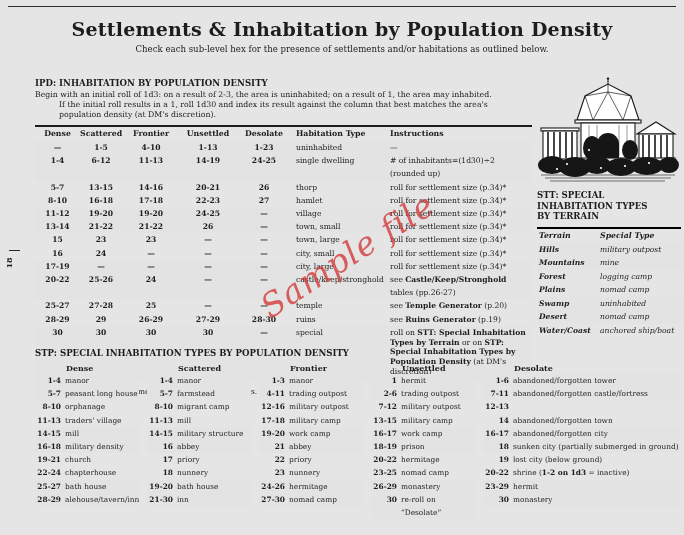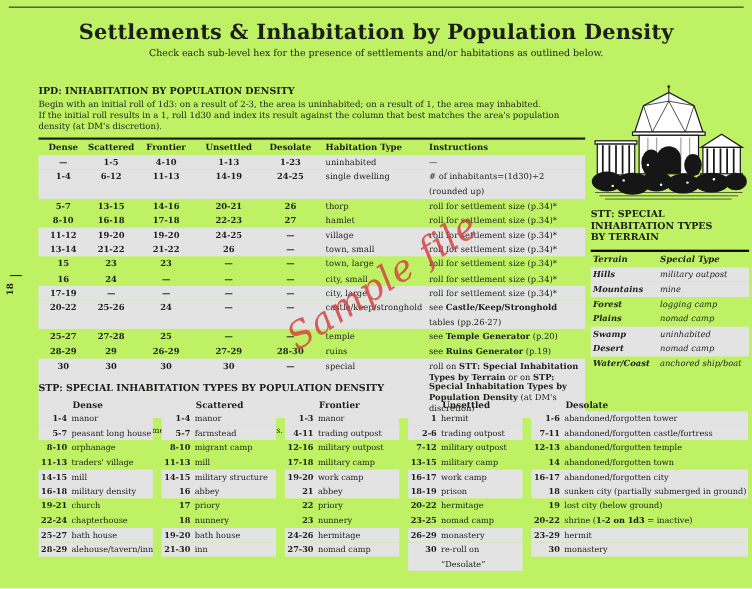--- a/index.html
+++ b/index.html
@@ -1,16 +1,16 @@
 <!DOCTYPE html>
 <html><head>
 <meta charset="utf-8">
 <style>
   html,body{margin:0;padding:0;background:#ffffff;}
-  .page{position:relative;width:684px;height:535px;background:#bef264;overflow:hidden;
+  .page{position:relative;width:684px;height:535px;background:#e5e5e5;overflow:hidden;
         font-family:"DejaVu Serif",serif;color:#1d1d1b;}
   .top-rule{position:absolute;top:6px;left:8px;width:668px;height:1px;background:#2b2b2b;}
   .pagenum-tick{position:absolute;left:9px;top:250px;width:11px;height:1px;background:#2b2b2b;}
   .pagenum{position:absolute;left:3px;top:258px;font-size:8px;font-weight:bold;
            transform:rotate(-90deg);transform-origin:center;}
   .title{position:absolute;top:18px;left:0;width:684px;text-align:center;
          font-size:19px;font-weight:bold;letter-spacing:.2px;}
   .subtitle{position:absolute;top:44px;left:0;width:684px;text-align:center;font-size:8.6px;}
 
   
@@ -63,21 +63,21 @@
   <div class="top-rule"></div>
   <div class="pagenum-tick"></div>
   <div class="pagenum">18</div>
 
   <div class="title">Settlements &amp; Inhabitation by Population Density</div>
   <div class="subtitle">Check each sub-level hex for the presence of settlements and/or habitations as outlined below.</div>
 
   <div class="ipd">
     <div class="sec-head">IPD: INHABITATION BY POPULATION DENSITY</div>
     <div class="intro">Begin with an initial roll of 1d3: on a result of 2-3, the area is uninhabited; on a result of 1, the area may inhabited.</div>
-    <div class="intro" style="margin-top:0;">If the initial roll results in a 1, roll 1d30 and index its result against the column that best matches the area's population density (at DM's discretion).</div>
+    <div class="intro" style="margin-top:0;margin-left:24px;">If the initial roll results in a 1, roll 1d30 and index its result against the column that best matches the area's population density (at DM's discretion).</div>
     <div class="ipd-table" id="ipd-table">
         <div class="ipd-row head">
           <div class="num">Dense</div>
           <div class="num">Scattered</div>
           <div class="num">Frontier</div>
           <div class="num">Unsettled</div>
           <div class="num">Desolate</div>
           <div class="type">Habitation Type</div>
           <div class="instr">Instructions</div>
         </div>
@@ -464,21 +464,20 @@
           <div class="stp-row shade">
             <div class="r">1-6</div>
             <div class="l"><span>abandoned/forgotten tower</span></div>
           </div>
           <div class="stp-row shade">
             <div class="r">7-11</div>
             <div class="l"><span>abandoned/forgotten castle/fortress</span></div>
           </div>
           <div class="stp-row">
             <div class="r">12-13</div>
-            <div class="l"><span>abandoned/forgotten temple</span></div>
           </div>
           <div class="stp-row">
             <div class="r">14</div>
             <div class="l"><span>abandoned/forgotten town</span></div>
           </div>
           <div class="stp-row shade">
             <div class="r">16-17</div>
             <div class="l"><span>abandoned/forgotten city</span></div>
           </div>
           <div class="stp-row shade">

